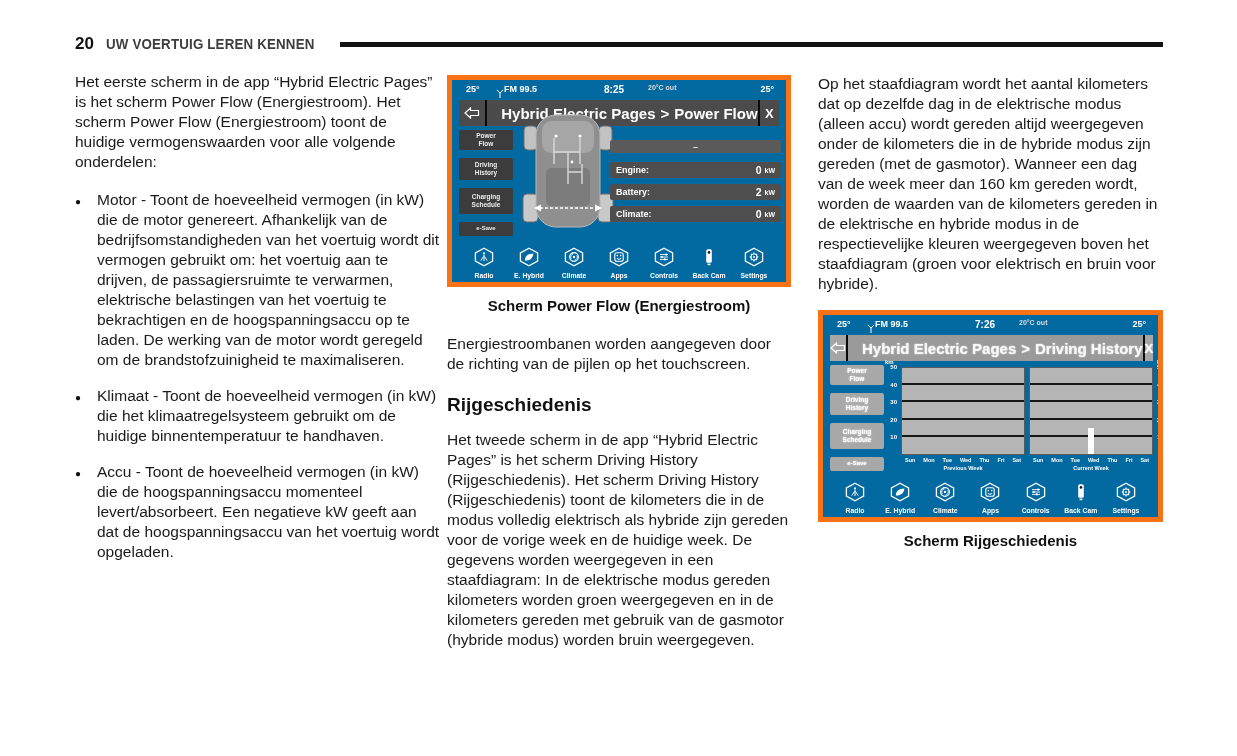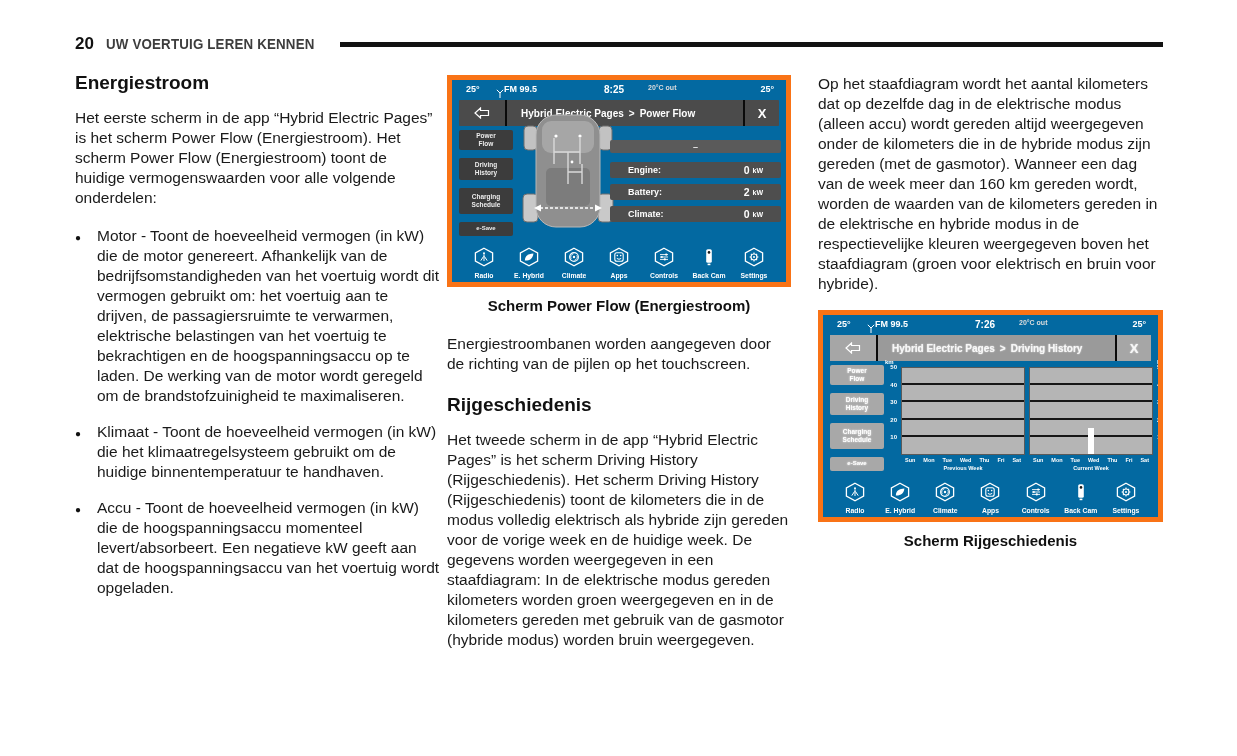--- a/index.html
+++ b/index.html
@@ -30,40 +30,40 @@
   .statusbar{position:absolute;top:0;left:0;right:0;height:18px;color:#fff;}
   .statusbar span{position:absolute;top:4px;white-space:nowrap;}
   .sb-temp-left{left:14px;font-size:9px;font-weight:bold;}
   .sb-radio{left:52px;font-size:9px;font-weight:bold;}
   .sb-antenna{left:44px;top:4px;}
   .sb-time{left:152px;font-size:10px;font-weight:bold;}
   .sb-out{left:196px;font-size:7px;font-weight:bold;color:#ddd;top:6px;}
   .sb-temp-right{right:12px;font-size:9px;font-weight:bold;}
   .navbar{position:absolute;top:20px;left:7px;right:7px;height:26px;background:#4b4b4b;display:flex;align-items:center;color:#fff;border-radius:1px;}
   .nav-back{width:48px;height:100%;display:flex;align-items:center;justify-content:center;border-right:2px solid #0a0a0a;box-sizing:border-box;}
-  .nav-title{flex:1;padding-left:14px;font-size:10px;font-weight:bold;white-space:nowrap;}
+  .nav-title{flex:1;padding-left:14px;font-size:15px;font-weight:bold;white-space:nowrap;}
   .nav-sep{margin:0 5px;font-weight:bold;}
   .nav-close{width:36px;height:100%;display:flex;align-items:center;justify-content:center;font-size:13px;font-weight:bold;border-left:2px solid #0a0a0a;box-sizing:border-box;}
   .sidebar{position:absolute;left:7px;top:50px;width:54px;}
   .side-btn{background:#3c3c3c;border-radius:2px;color:#ececec;font-size:6.5px;font-weight:bold;
     display:flex;align-items:center;justify-content:center;text-align:center;line-height:1.2;
     padding:2px 9px;box-sizing:border-box;width:54px;margin-bottom:8px;}
   .sidebar .side-btn:nth-child(1){height:20px;}
   .sidebar .side-btn:nth-child(2){height:22px;}
   .sidebar .side-btn:nth-child(3){height:26px;}
   .sidebar .side-btn:nth-child(4){height:14px;font-size:6px;padding:2px;}
   .dock{position:absolute;left:0;right:0;bottom:0;height:38px;display:flex;justify-content:space-between;align-items:center;padding:0 10px;}
   .dock-item{display:flex;flex-direction:column;align-items:center;width:44px;color:#fff;}
   .dock-label{font-size:6.8px;font-weight:bold;margin-top:1px;white-space:nowrap;}
   
   .car-illustration{position:absolute;left:70px;top:32px;}
   .ro-head{position:absolute;left:158px;right:5px;top:60px;height:13px;background:#5a5a5a;border-radius:2px;
     display:flex;align-items:center;justify-content:center;color:#e8e8e8;font-size:9px;font-weight:bold;}
   .ro{position:absolute;left:158px;right:5px;height:16px;background:#4e4e4e;border-radius:2px;
-    display:flex;align-items:center;color:#fff;font-size:9px;font-weight:bold;padding:0 18px;box-sizing:border-box;}
+    display:flex;align-items:center;color:#fff;font-size:9px;font-weight:bold;padding:0 6px;box-sizing:border-box;}
   .ro-val{margin-left:auto;font-size:10.5px;}
   .ro-unit{font-size:7px;margin-left:3px;}
   
   .screen--light .navbar{background:#9a9a9a;color:#f7f7f7;text-shadow:0 0 1.5px #fff;}
   .screen--light .nav-back,.screen--light .nav-close{background:#a6a6a6;}
   .screen--light .side-btn{background:#a8a8a8;color:#fff;text-shadow:0 0 2px #fff;filter:blur(.4px);}
   .chart-wrap{position:absolute;left:78px;top:52px;width:252px;height:88px;display:flex;gap:4px;}
   .chart-panel{flex:1;position:relative;background:#b5b5b5;border:1px solid #5a5a5a;box-sizing:border-box;}
   .gridline{position:absolute;left:0;right:0;height:2px;background:#161616;}
   .chart-bar{position:absolute;bottom:0;width:6px;background:#fff;}
@@ -85,21 +85,20 @@
 </head>
 <body>
 
 <div class="page-header">
   <span class="page-num">20</span>
   <span class="section-title">UW VOERTUIG LEREN KENNEN</span>
   <span class="header-rule"></span>
 </div>
 
 <div class="col col-left">
-  <h2>Energiestroom</h2>
   <p>Het eerste scherm in de app “Hybrid Electric Pages” is het scherm Power Flow (Energiestroom). Het scherm Power Flow (Energiestroom) toont de huidige vermogenswaarden voor alle volgende onderdelen:</p>
   <ul>
     <li>Motor - Toont de hoeveelheid vermogen (in kW) die de motor genereert. Afhankelijk van de bedrijfsomstandigheden van het voertuig wordt dit vermogen gebruikt om: het voertuig aan te drijven, de passagiersruimte te verwarmen, elektrische belastingen van het voertuig te bekrachtigen en de hoogspanningsaccu op te laden. De werking van de motor wordt geregeld om de brandstofzuinigheid te maximaliseren.</li>
     <li>Klimaat - Toont de hoeveelheid vermogen (in kW) die het klimaatregelsysteem gebruikt om de huidige binnentemperatuur te handhaven.</li>
     <li>Accu - Toont de hoeveelheid vermogen (in kW) die de hoogspanningsaccu momenteel levert/absorbeert. Een negatieve kW geeft aan dat de hoogspanningsaccu van het voertuig wordt opgeladen.</li>
   </ul>
 </div>
 
 <div class="col col-mid">
 

